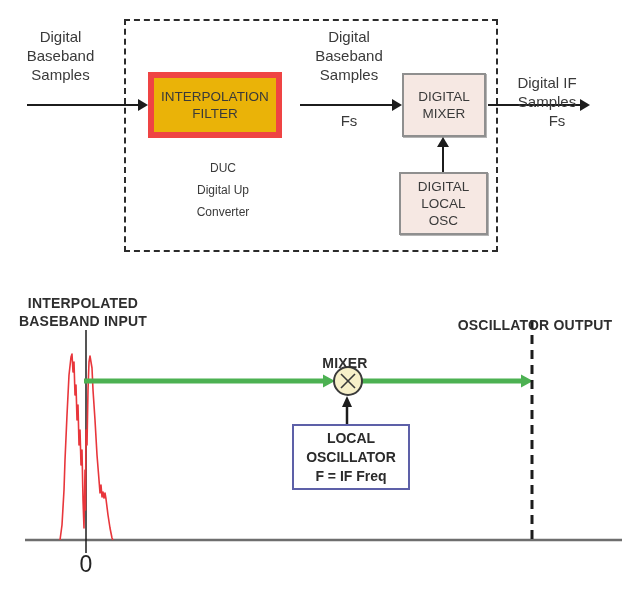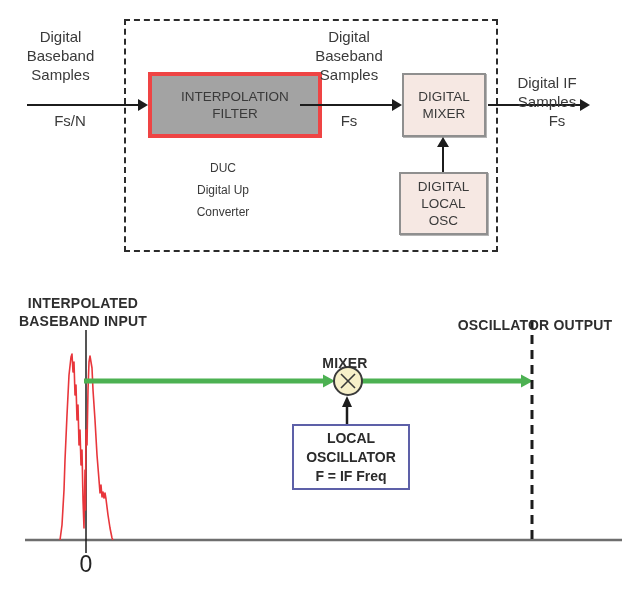--- a/index.html
+++ b/index.html
@@ -8,21 +8,21 @@
     font-family:Liberation Sans, sans-serif;color:#3a3a3a;overflow:hidden;
   }
   .abs{position:absolute;}
   .lbl{white-space:pre-line;text-align:center;line-height:19px;font-size:15px;color:#3a3a3a;}
   .bold-lbl{white-space:pre-line;text-align:center;font-weight:bold;font-size:14px;line-height:18px;color:#2e2e2e;letter-spacing:.2px;margin-top:16px;}
   
   .duc-outline{left:124px;top:19px;width:370px;height:229px;border:2px dashed #2b2b2b;}
   
   .block{display:flex;align-items:center;justify-content:center;text-align:center;
          white-space:pre-line;font-size:13.5px;line-height:17px;color:#3a3a3a;box-sizing:border-box;}
-  .interp{left:148px;top:72px;width:174px;height:66px;background:#a3a3a3;border:4px solid #ef4444;}
+  .interp{left:148px;top:72px;width:134px;height:66px;background:#eab308;border:6px solid #ef4444;}
   .pinkbox{background:#f6e8e3;border:2px solid #8f8f8f;box-shadow:1px 1px 0 #b5b5b5;}
   .mixerbox{left:402px;top:73px;width:84px;height:64px;}
   .oscbox{left:399px;top:172px;width:89px;height:63px;}
   
   .h-line{height:2px;background:#1c1c1c;}
   .tri-right{width:0;height:0;border-top:6px solid transparent;border-bottom:6px solid transparent;border-left:10px solid #1c1c1c;}
   .tri-up{width:0;height:0;border-left:6px solid transparent;border-right:6px solid transparent;border-bottom:10px solid #1c1c1c;}
   .v-line{width:2px;background:#1c1c1c;}
   .duc-caption{left:158px;top:157px;width:130px;font-size:12px;line-height:22px;text-align:center;white-space:pre-line;color:#3a3a3a;}
   
@@ -37,21 +37,20 @@
 <div id="stage">
 
   <div class="abs lbl" style="left:8px;top:27px;width:105px;">Digital
 Baseband
 Samples</div>
 
   <div class="abs">
     <div class="abs h-line" style="left:27px;top:104px;width:112px;"></div>
     <div class="abs tri-right" style="left:138px;top:99px;"></div>
   </div>
-  <div class="abs lbl" style="left:30px;top:111px;width:80px;">Fs/N</div>
 
   <div class="abs duc-outline"></div>
 
   <div class="abs block interp">
     <span>INTERPOLATION
 FILTER</span>
   </div>
 
   <div class="abs duc-caption">DUC
 Digital Up

